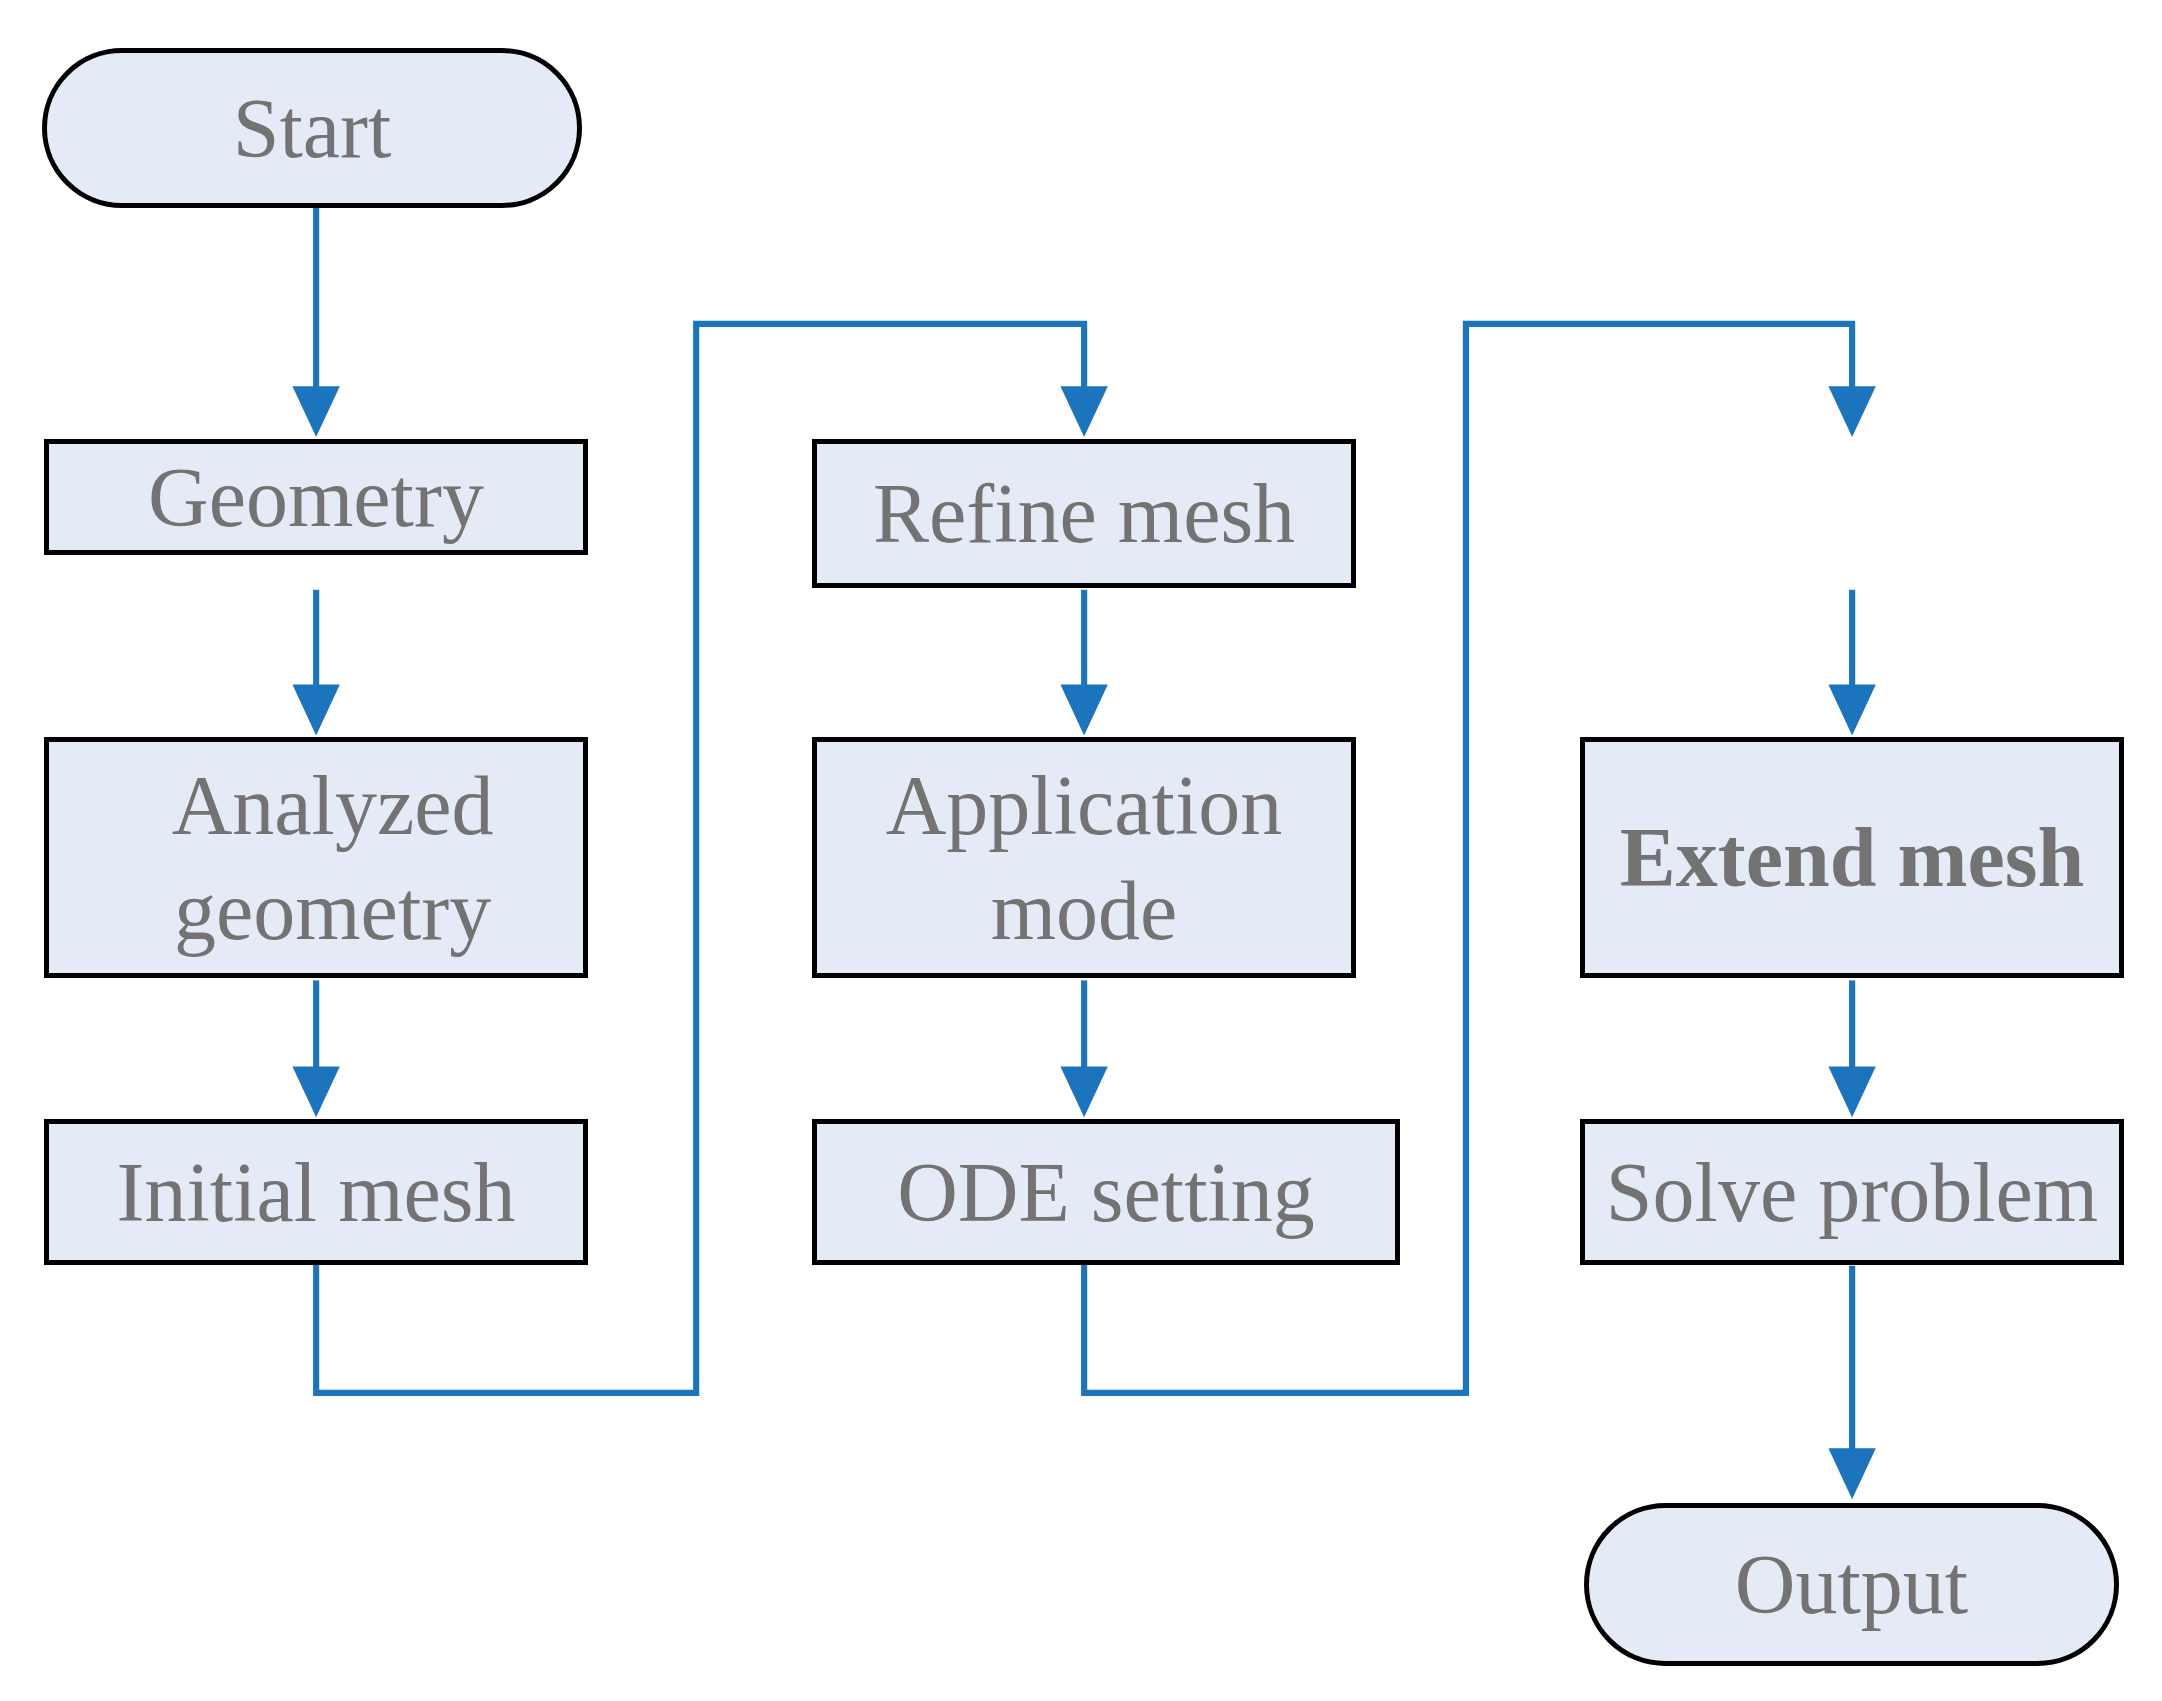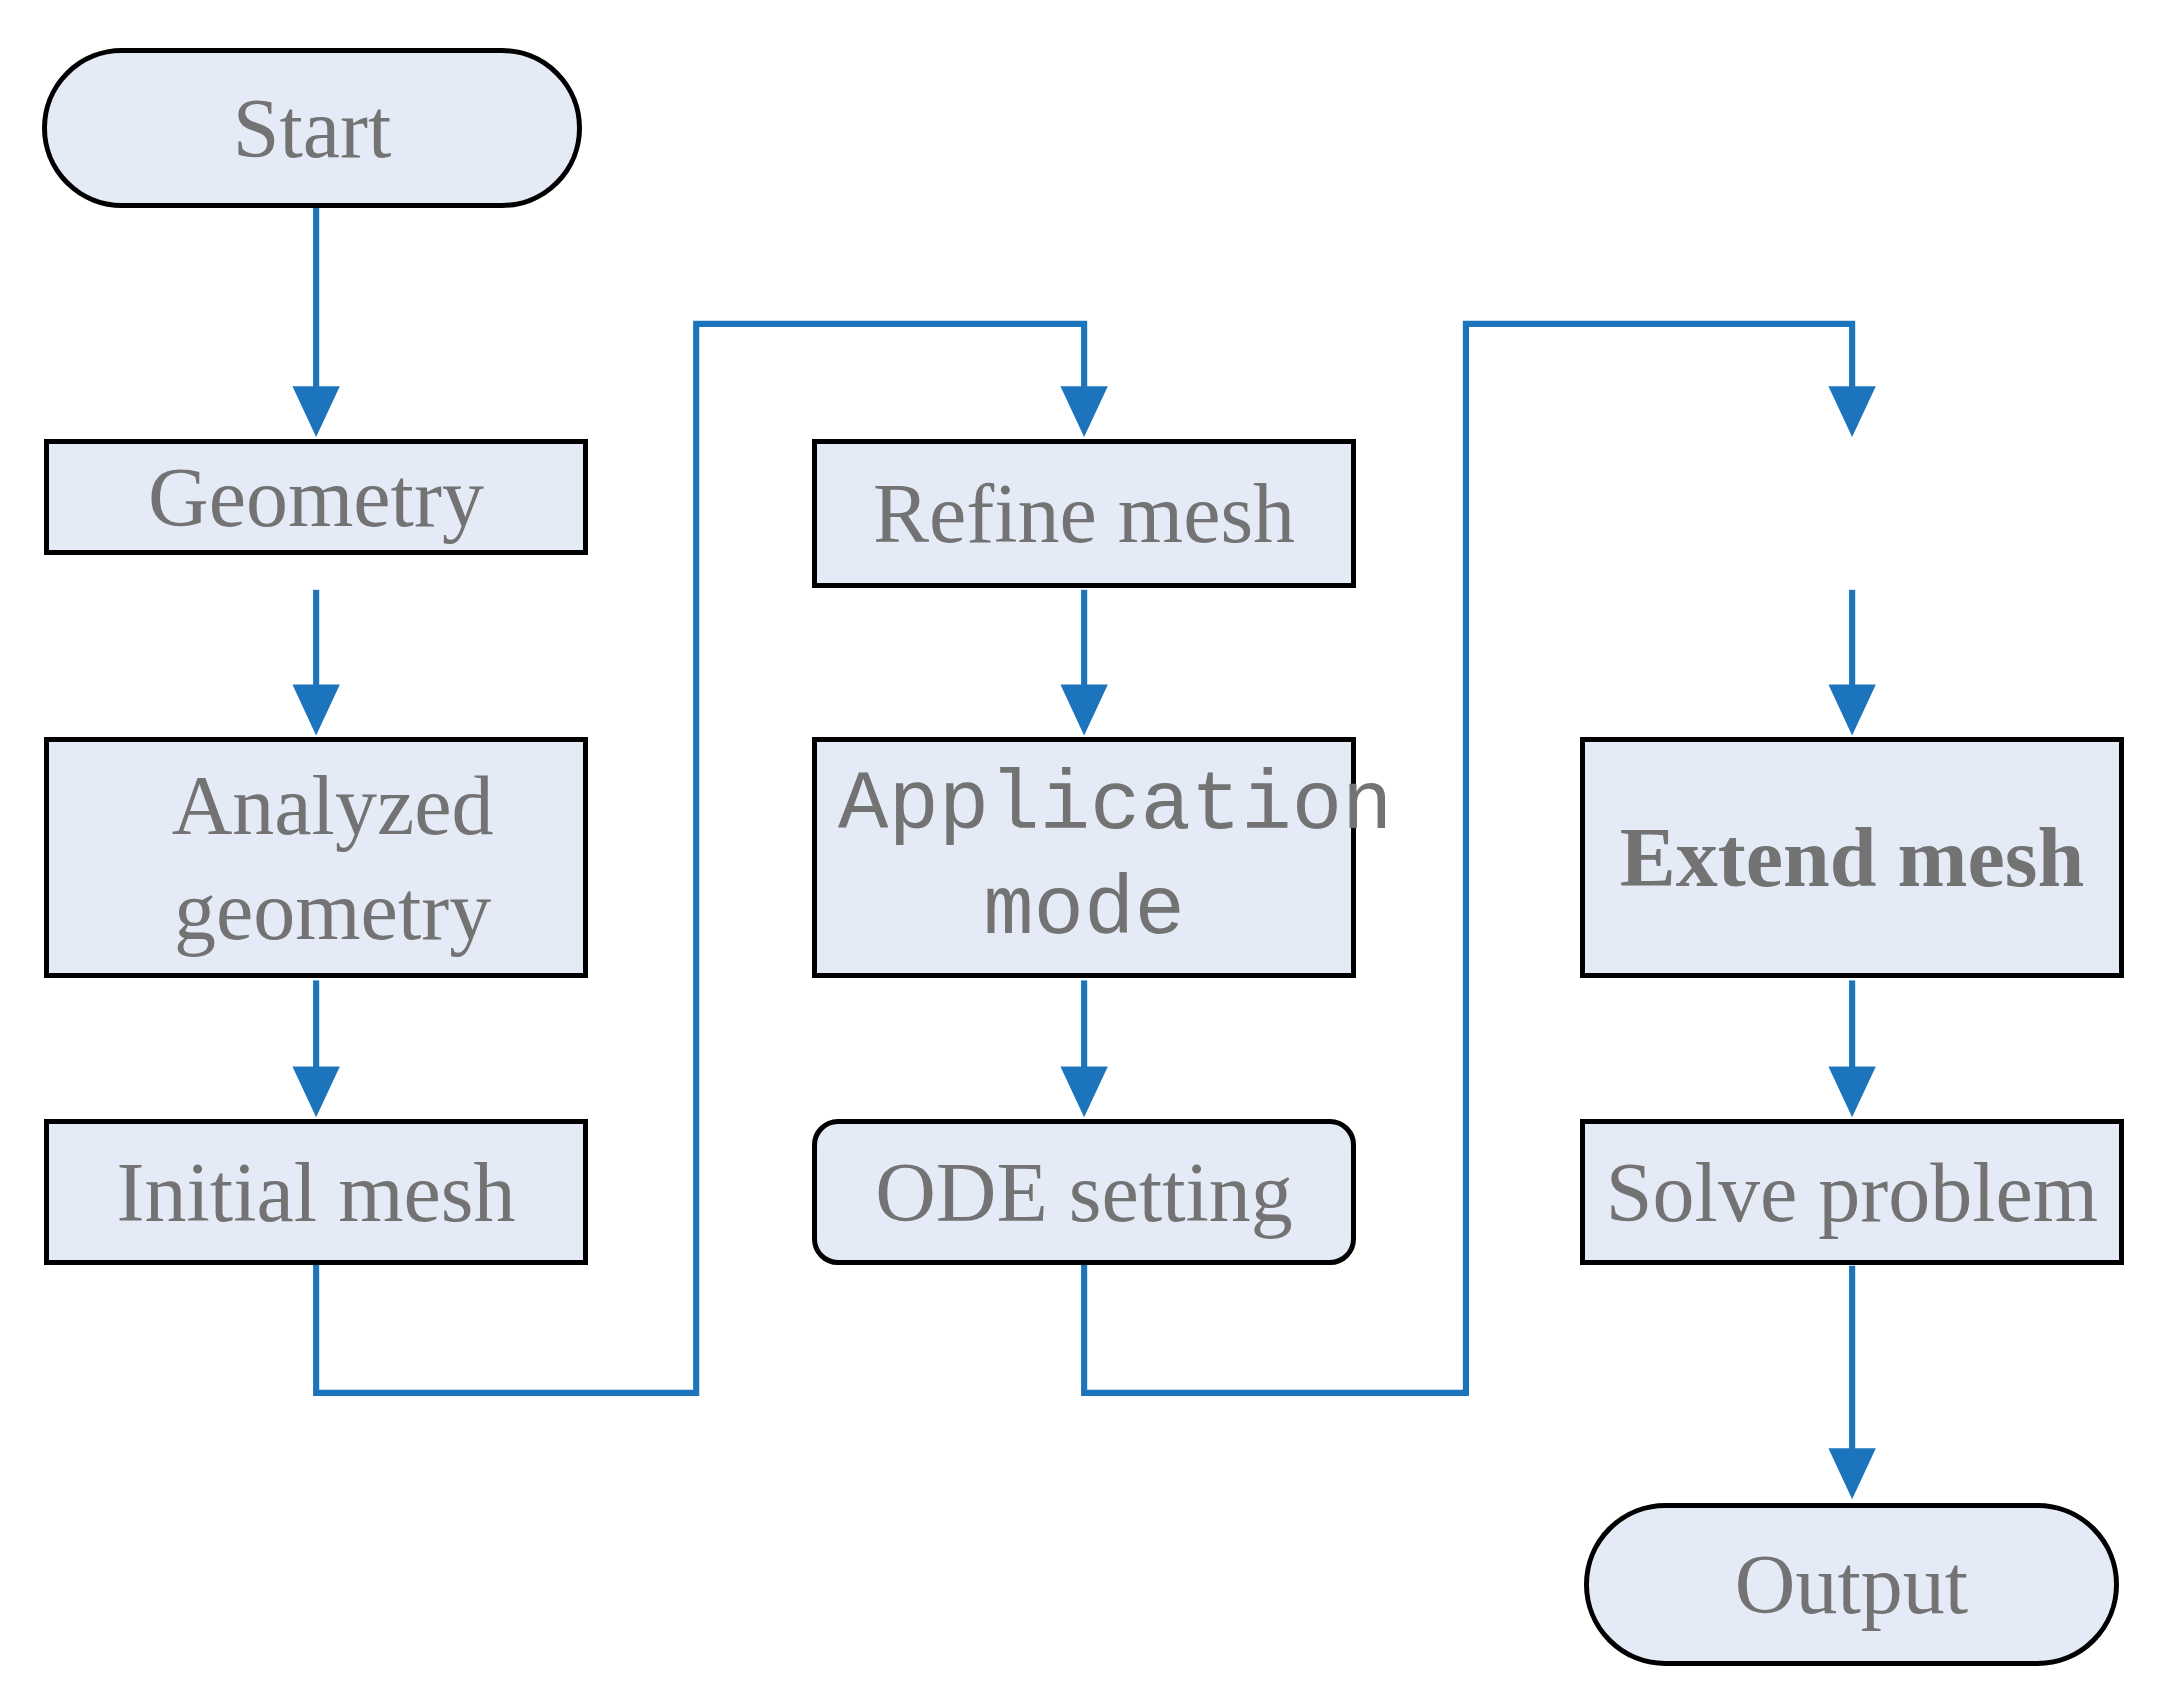--- a/index.html
+++ b/index.html
@@ -108,33 +108,33 @@
 
   <div class="node" style="left:812px; top:439px; width:544px; height:149px;font-family:Liberation Serif, serif;">
     <span class="label">Refine mesh</span>
   </div>
 
 
   <div class="node row2" style="left:44px; top:737px; width:544px; height:241px;justify-content:flex-end;">
     <span class="label">Analyzed geometry</span>
   </div>
 
-  <div class="node row2" style="left:812px; top:737px; width:544px; height:241px;font-family:Liberation Mono, monospace;">
+  <div class="node row2" style="left:812px; top:737px; width:544px; height:241px;">
     <span class="label">Application mode</span>
   </div>
 
   <div class="node row2" style="left:1580px; top:737px; width:544px; height:241px;font-weight:bold;">
     <span class="label">Extend mesh</span>
   </div>
 
   <div class="node" style="left:44px; top:1119px; width:544px; height:146px;">
     <span class="label">Initial mesh</span>
   </div>
 
-  <div class="node" style="left:812px; top:1119px; width:544px; height:146px;border-radius:26px;">
+  <div class="node" style="left:812px; top:1119px; width:588px; height:146px;">
     <span class="label">ODE setting</span>
   </div>
 
   <div class="node" style="left:1580px; top:1119px; width:544px; height:146px;">
     <span class="label">Solve problem</span>
   </div>
 
   <div class="node terminator" style="left:1584px; top:1503px; width:535px; height:163px;">
     <span class="label">Output</span>
   </div>

